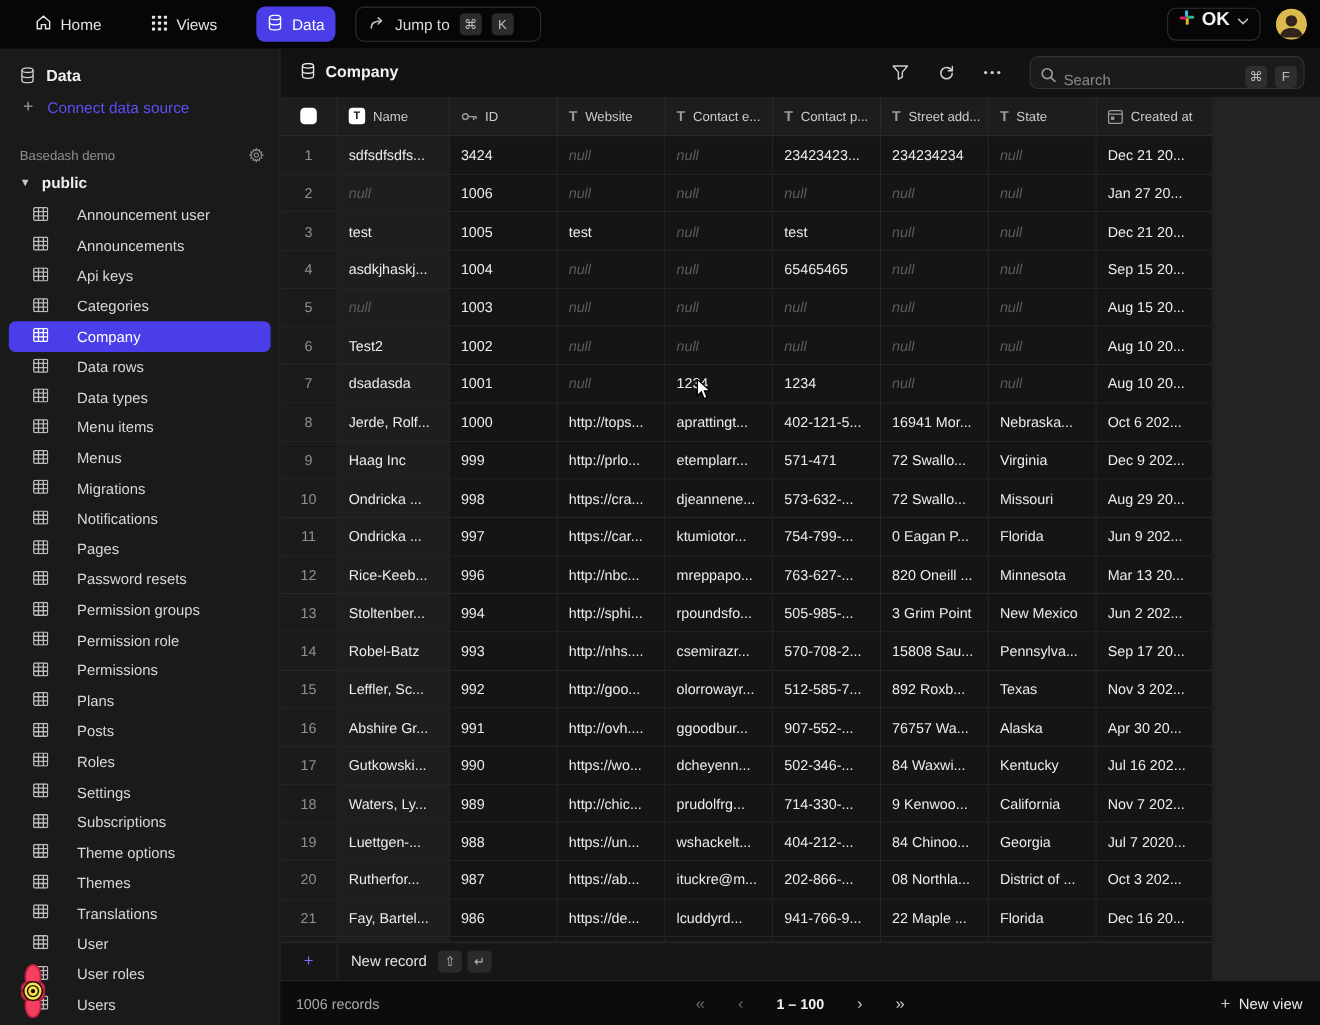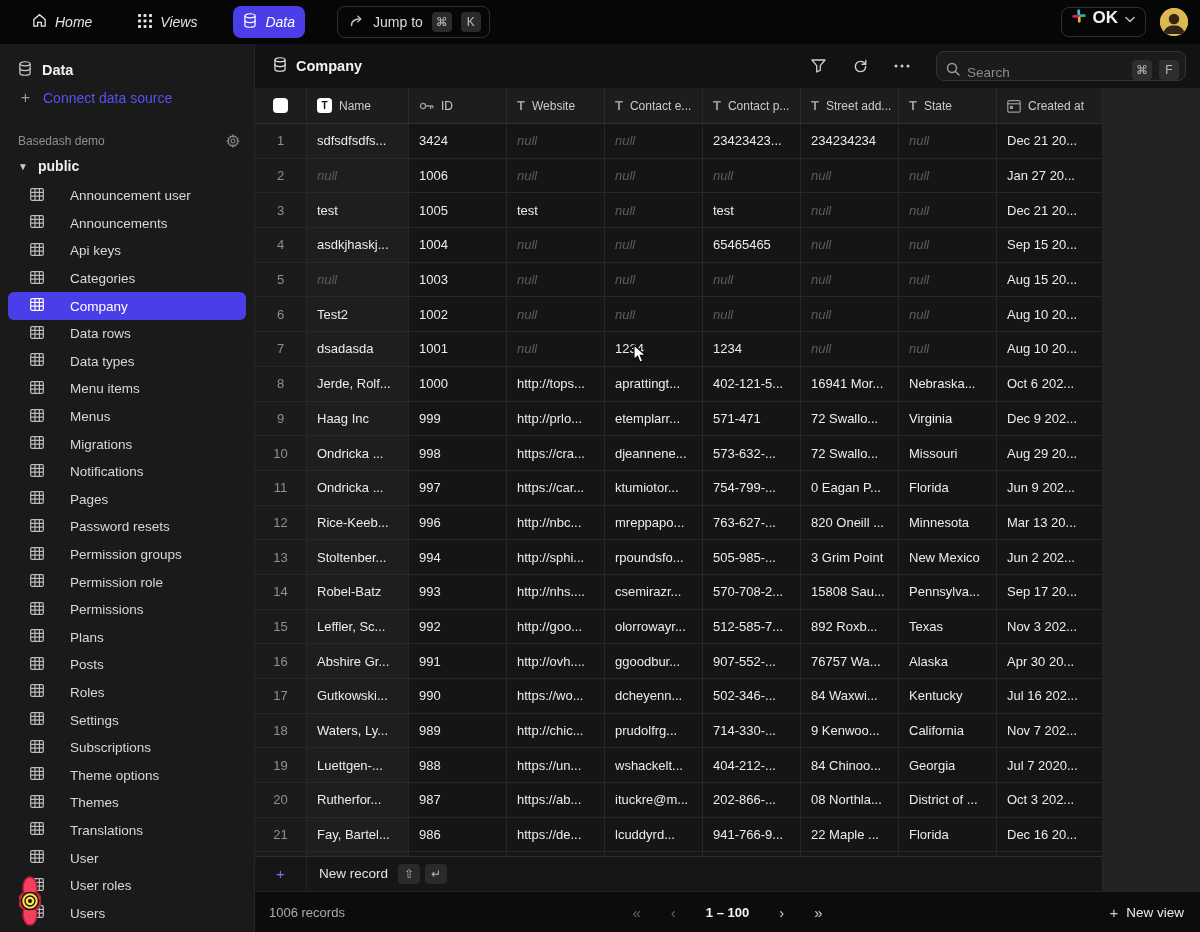--- a/index.html
+++ b/index.html
@@ -3,25 +3,25 @@
 <meta charset="utf-8">
 <style>
   * { margin:0; padding:0; box-sizing:border-box; }
   html,body { width:1200px; height:932px; overflow:hidden; background:#000;
     font-family:"Liberation Sans", sans-serif; color:#e8e8e8; }
   body { position:relative; }
 
   
   .topbar { height:44px; background:#060606; display:flex; align-items:center; padding:0 12px 0 22px; }
   .nav-item { display:flex; align-items:center; gap:8px; font-size:14px; color:#e3e3e3; margin-right:26px;
-    padding:7px 10px; border-radius:8px; cursor:default;font-style:italic; }
+    padding:7px 10px; border-radius:8px; cursor:default; }
   .nav-item svg { flex:0 0 auto; }
   .nav-item.active { background:#4a3ee8; color:#fff; margin-right:4px; }
   .jumpto { display:flex; align-items:center; gap:9px; border:1px solid #2f2f2f; border-radius:8px;
-    padding:5px 8px 5px 12px; margin-left:28px; font-size:14px; color:#dcdcdc; }
+    padding:5px 24px 5px 12px; margin-left:14px; font-size:14px; color:#dcdcdc; }
   .keycap { min-width:20px; height:20px; background:#2b2b2b; border-radius:4px; color:#bdbdbd;
     font-size:12px; display:flex; align-items:center; justify-content:center; padding:0 4px; }
   .topbar-right { margin-left:auto; display:flex; align-items:center; gap:14px; }
   .ws-pill { display:flex; align-items:flex-start; gap:7px; border:1px solid #2f2f2f; border-radius:8px;
     height:30px; padding:0 10px; font-size:17px; font-weight:700; color:#f2f2f2; }
   .avatar { width:28px; height:28px; border-radius:50%; overflow:hidden; background:#dcb94e; }
 
   
   .shell { display:flex; height:888px; }
   .sidebar { width:255px; background:#1a1a1a; border-right:1px solid #262626; padding-top:12px;

